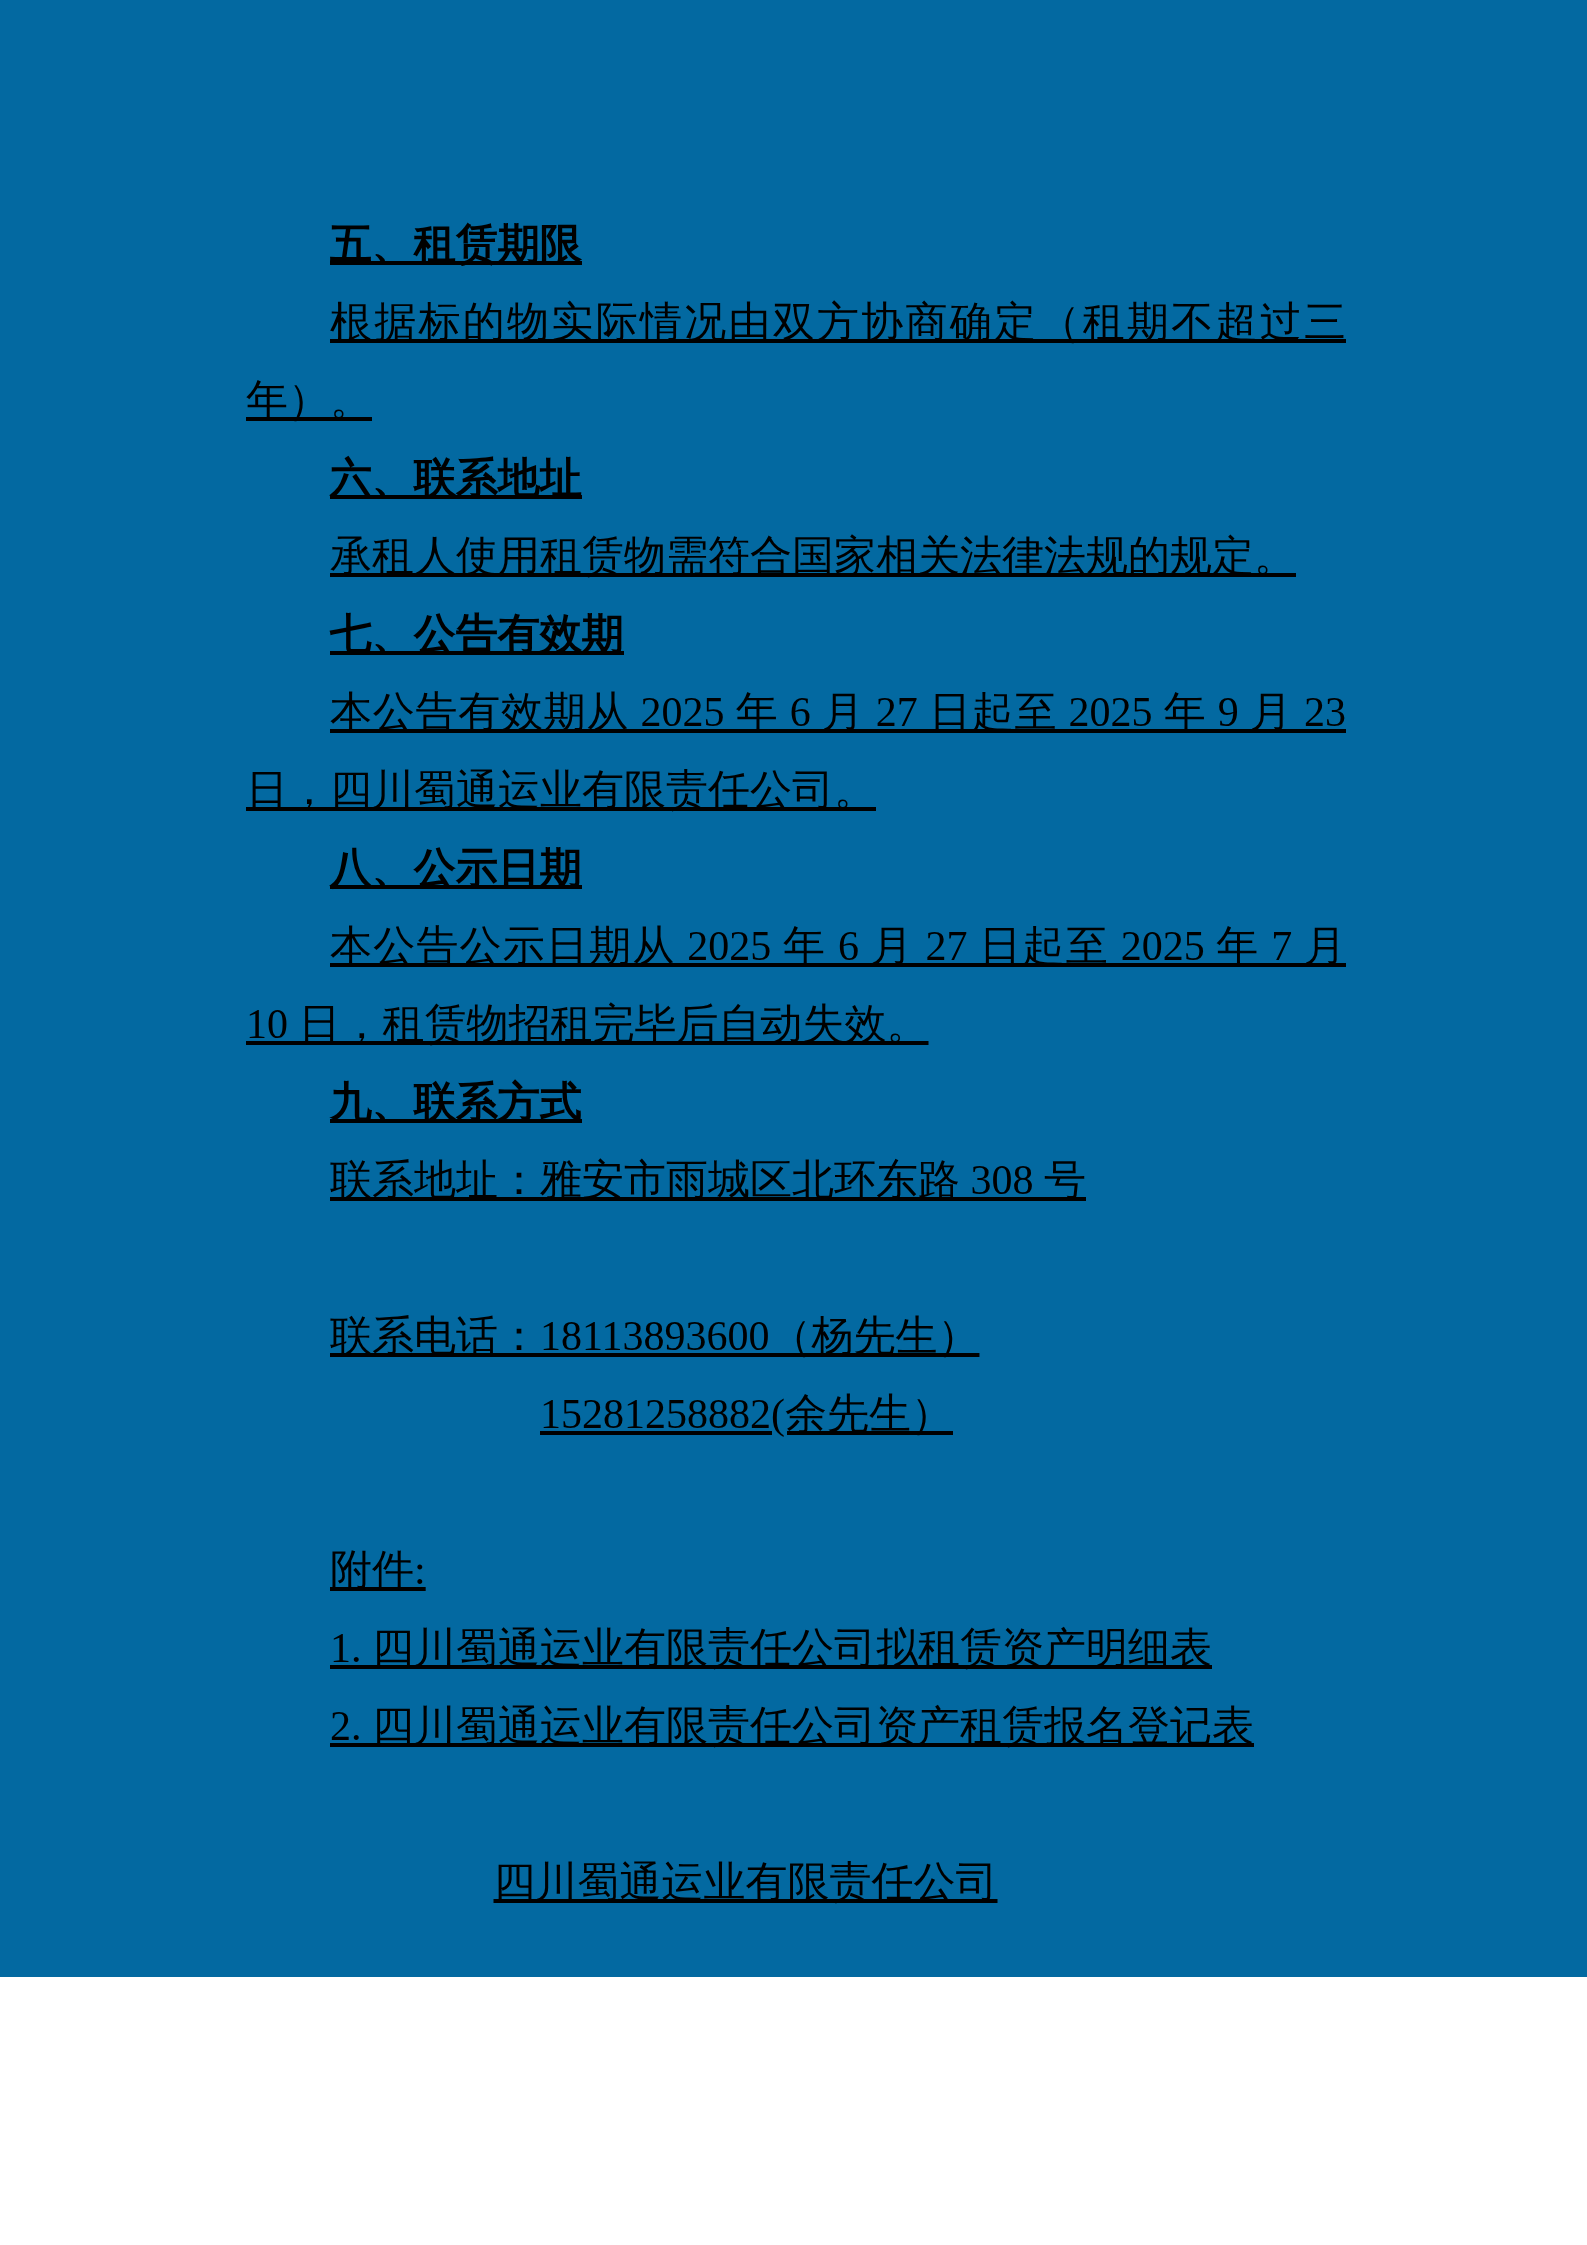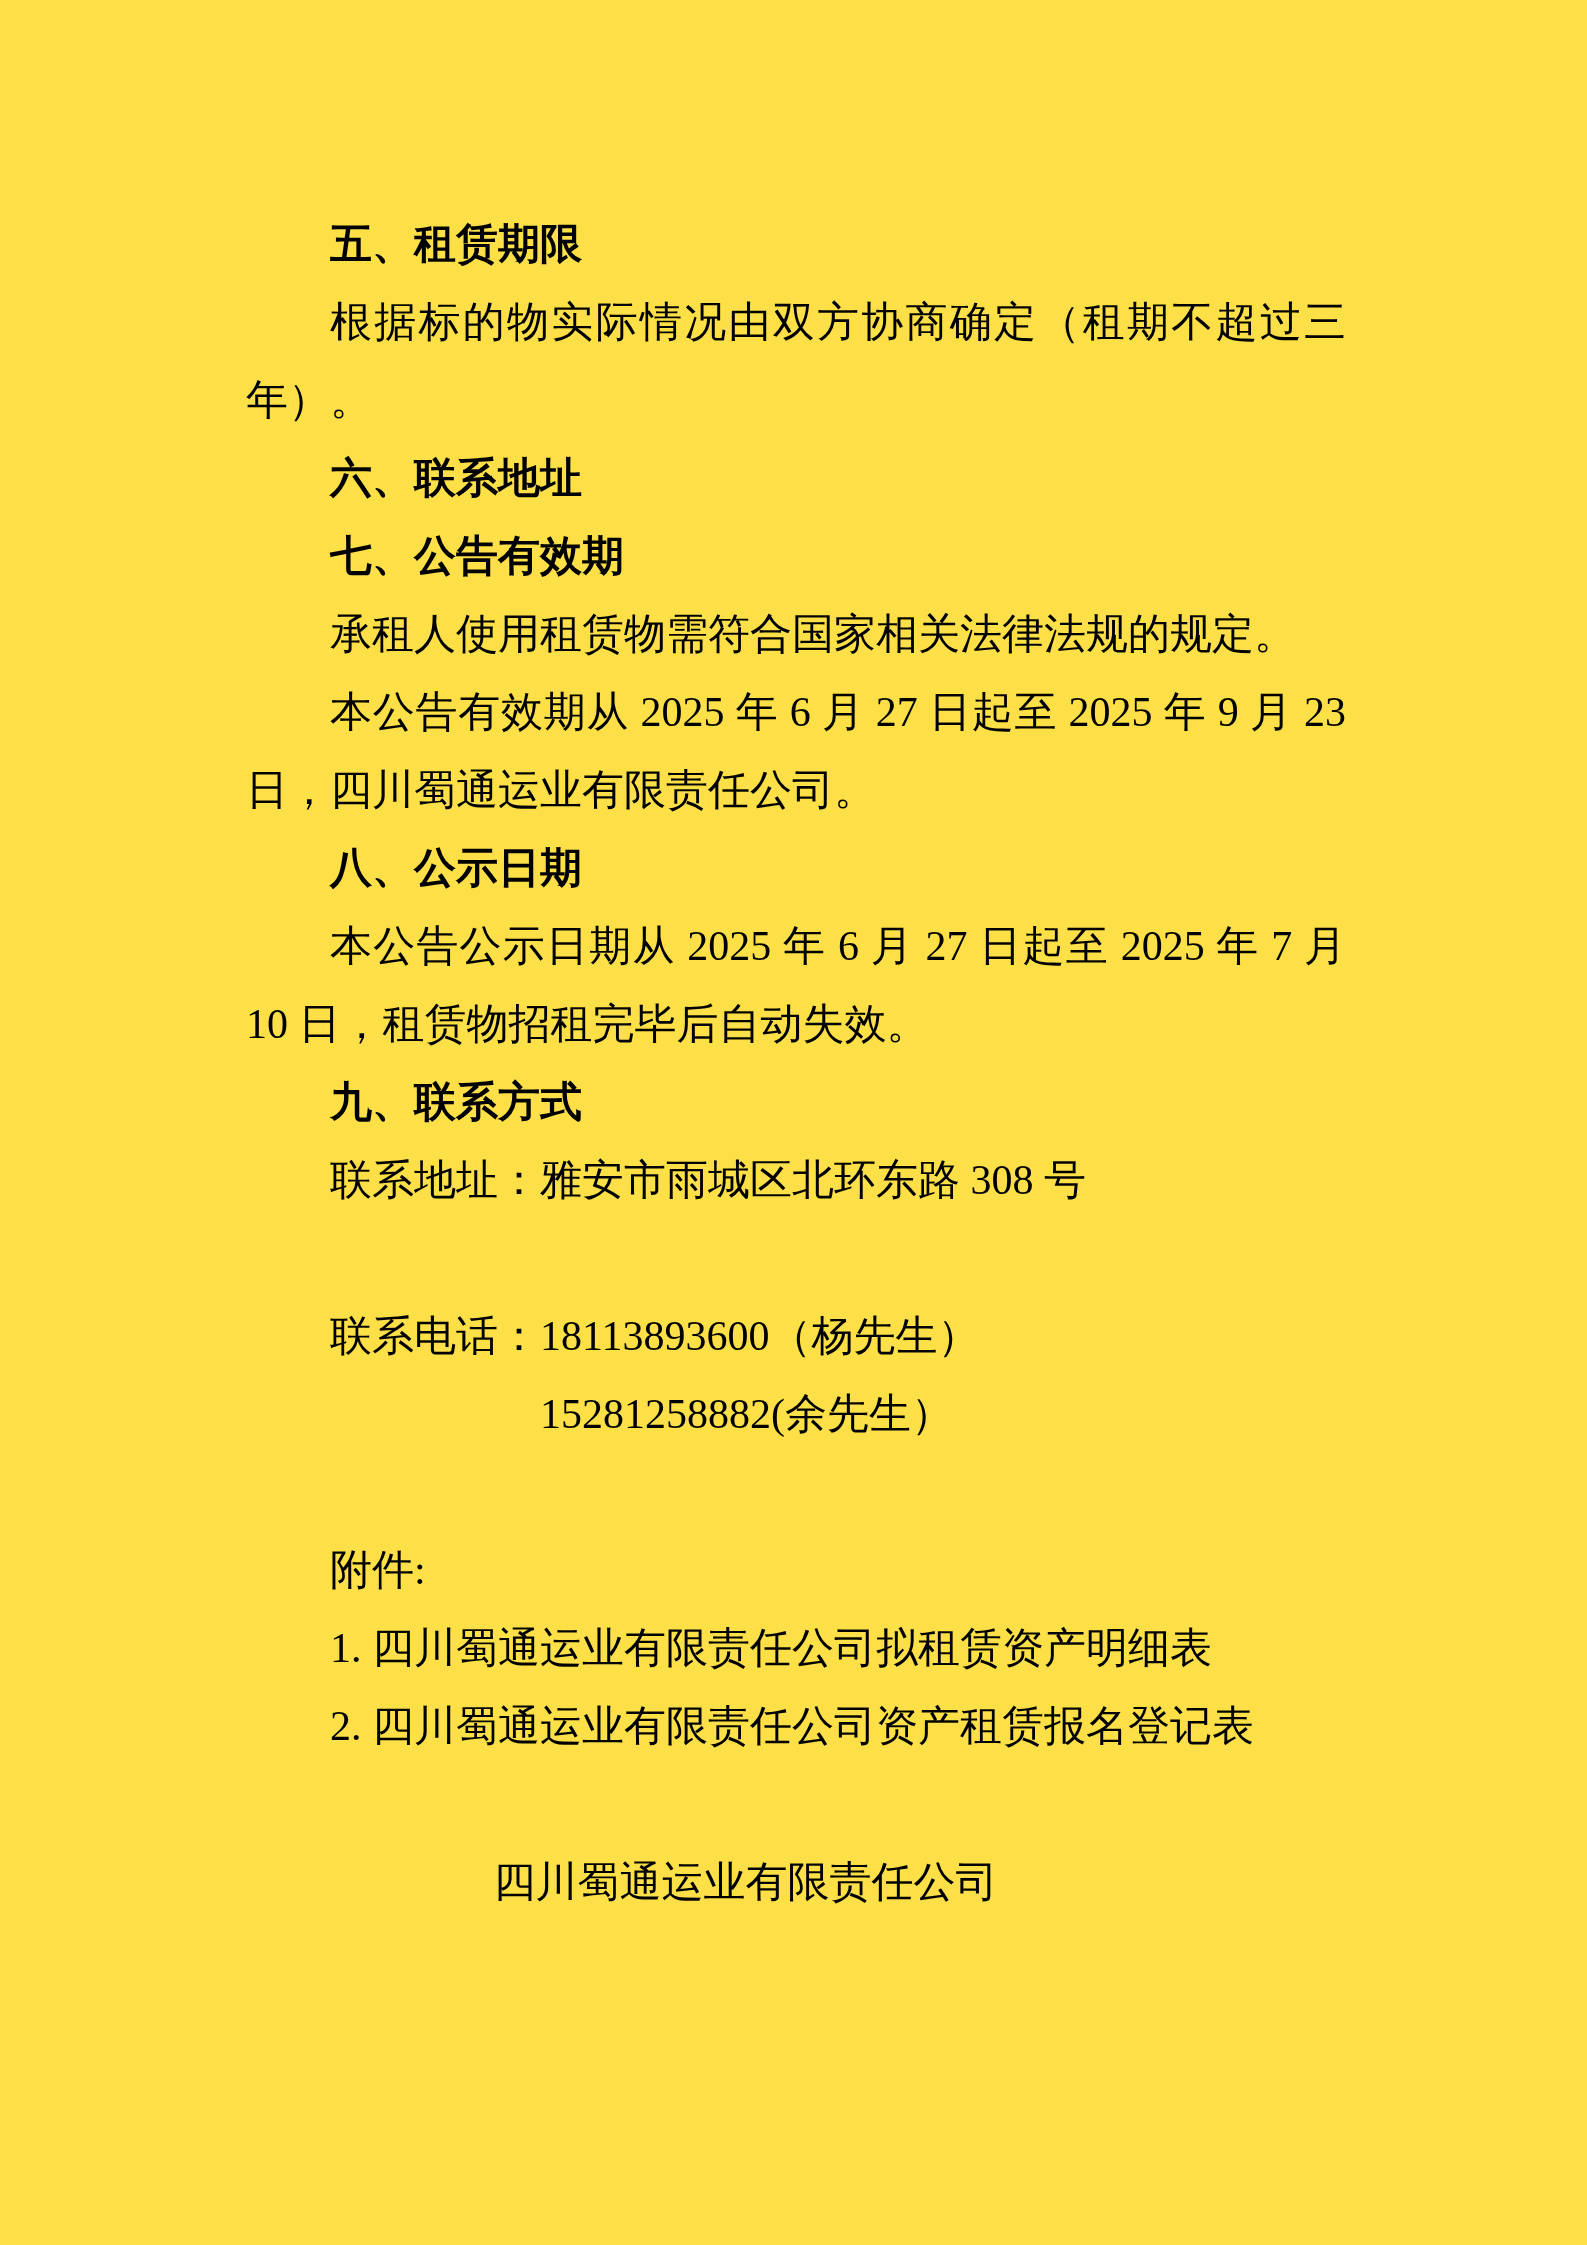--- a/index.html
+++ b/index.html
@@ -3,27 +3,28 @@
 <meta charset="utf-8">
 <style>
   html, body {
     margin: 0;
     padding: 0;
     background: #ffffff;
   }
   .page {
     position: relative;
     width: 1587px;
-    height: 2245px;
-    background: #fde047;
+    height: 1977px;
+    background: #0369a1;
     color: #000000;
     box-sizing: border-box;
     padding: 205px 241px 0 246px;
     overflow: hidden;
     font-family: "Liberation Serif", "DejaVu Serif", serif;
+    text-decoration: underline;
   }
   .doc {
     width: 1100px;
   }
   .line {
     height: 78px;
     line-height: 78px;
     font-size: 42px;
     letter-spacing: 0;
   }
@@ -61,22 +62,22 @@
 </head>
 <body>
 
 <div class="page">
   <div class="doc">
 
   <div class="line heading">五、租赁期限</div>
       <div class="line body-justify">根据标的物实际情况由双方协商确定（租期不超过三</div>
       <div class="line body-flush">年）。</div>
       <div class="line heading">六、联系地址</div>
+      <div class="line body-indent">承租人使用租赁物需符合国家相关法律法规的规定。</div>
       <div class="line heading">七、公告有效期</div>
-      <div class="line body-indent">承租人使用租赁物需符合国家相关法律法规的规定。</div>
       <div class="line body-justify">本公告有效期从 2025 年 6 月 27 日起至 2025 年 9 月 23</div>
       <div class="line body-flush">日，四川蜀通运业有限责任公司。</div>
       <div class="line heading">八、公示日期</div>
       <div class="line body-justify">本公告公示日期从 2025 年 6 月 27 日起至 2025 年 7 月</div>
       <div class="line body-flush">10 日，租赁物招租完毕后自动失效。</div>
       <div class="line heading">九、联系方式</div>
       <div class="line body-indent">联系地址：雅安市雨城区北环东路 308 号</div>
       <div class="line blank"></div>
       <div class="line body-indent">联系电话：18113893600（杨先生）</div>
       <div class="line phone2">15281258882(余先生）</div>

